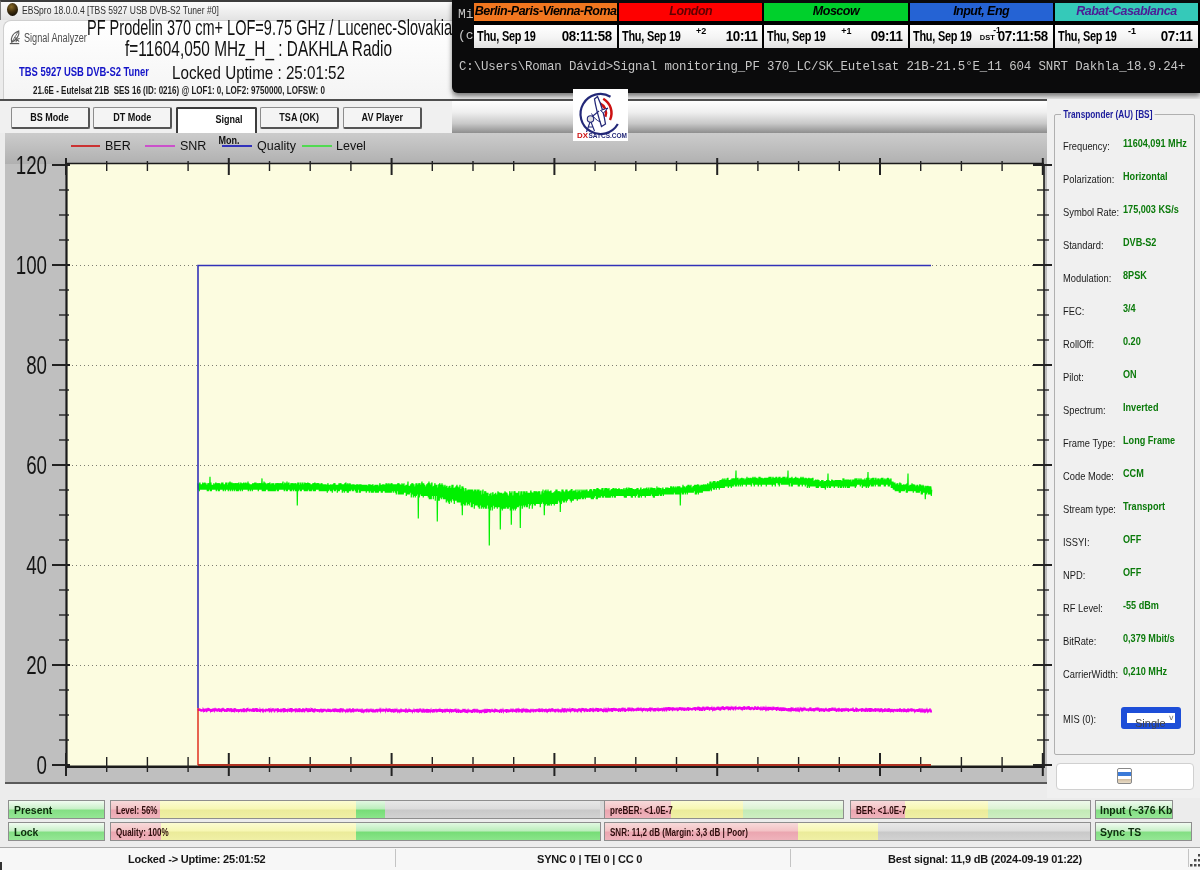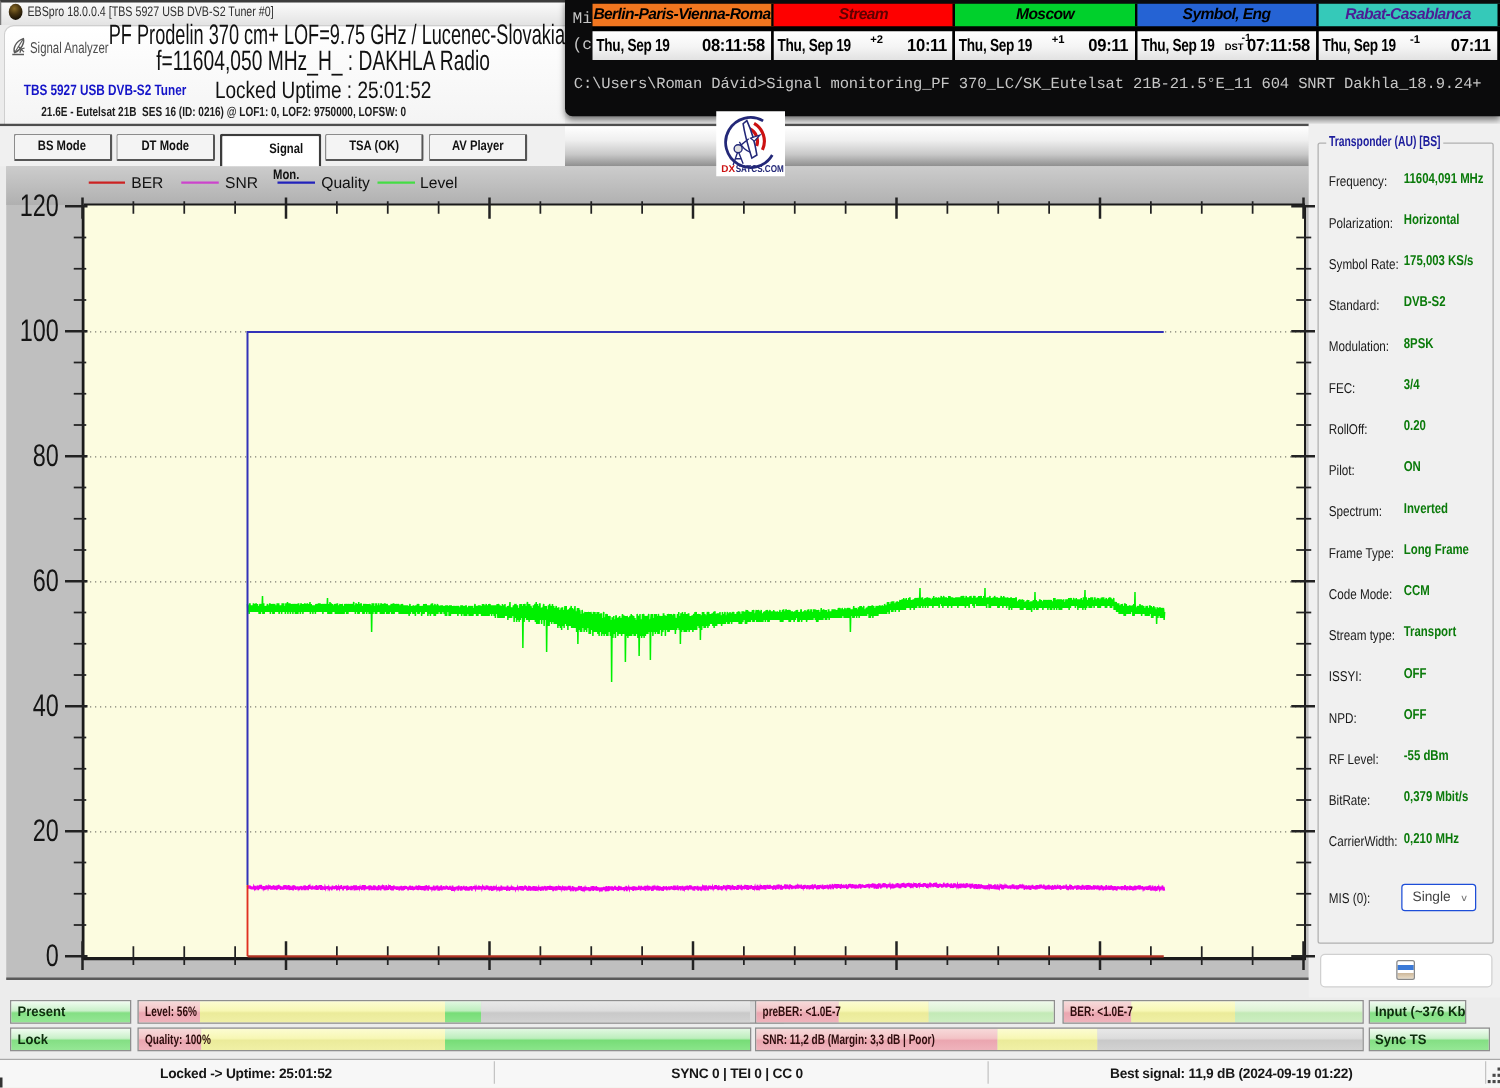--- a/index.html
+++ b/index.html
@@ -71,21 +71,21 @@
 #rightbg { left:1047px; top:99px; width:153px; height:699px; background:#f0f0f0; }
 #gbox { left:1054px; top:114px; width:141px; height:641px; border:1px solid #b0b0b0; border-radius:2px; }
 #gtitle { left:1061px; top:108px; background:#f0f0f0; padding:0 3px; font-size:11.5px; font-weight:bold;
   color:#1c1c9c; z-index:3; white-space:nowrap; transform:scaleX(0.72); transform-origin:0 0; }
 .prow { position:absolute; left:1063px; width:132px; height:14px; }
 .plab { display:inline-block; font-size:11.4px; color:#1a1a1a; white-space:nowrap;
   transform:scaleX(0.82); transform-origin:0 0; }
 .pval { position:absolute; left:60px; top:1px; display:inline-block; font-size:11.4px; font-weight:bold;
   color:#0a7a0a; white-space:nowrap; transform:scaleX(0.8); transform-origin:0 0; }
 #misrow { left:1063px; top:713px; font-size:11.4px; color:#1a1a1a; transform:scaleX(0.82); transform-origin:0 0; }
-#dropdown { left:1121px; top:707px; width:60px; height:22px; background:#fff; border:1px solid #1d4ed8;
+#dropdown { left:1121px; top:707px; width:60px; height:22px; background:#fff; border:6px solid #1d4ed8;
   border-radius:3px; font-size:11px; color:#444; line-height:20px; padding-left:8px; }
 #ddchev { left:1168px; top:707px; font-size:9px; color:#777; line-height:22px; transform:scaleY(0.8); }
 #btnbox { left:1056px; top:763px; width:138px; height:27px; background:#fff; border:1px solid #d0d0d0;
   border-radius:4px; }
 #btnicon { left:1117px; top:768px; width:15px; height:16px; border:1px solid #888; border-radius:2px;
   background:linear-gradient(180deg,#ffffff 0%,#ffffff 22%,#3b7ad8 22%,#3b7ad8 50%,#ffffff 50%,#ffffff 68%,#cdb89a 68%,#e8dcc8 100%); }
 
 .bar { position:absolute; height:19px; border:1px solid #8e8e8e; background:#d9d9d9; overflow:hidden; }
 .seg { position:absolute; top:0; height:100%; }
 .sp { background:linear-gradient(180deg,#f7dada 0%,#f3c3c6 45%,#eba6b0 55%,#efb3bc 100%); }
@@ -126,33 +126,33 @@
 <div class="abs" id="console"></div>
 <div class="abs cons" id="cl1">Mi</div>
 <div class="abs cons" id="cl2">(c</div>
 <div class="abs cons" id="cl3">C:\Users\Roman Dávid&gt;Signal monitoring_PF 370_LC/SK_Eutelsat 21B-21.5°E_11 604 SNRT Dakhla_18.9.24+</div>
 <div class="abs" id="clock">
 <div class="ch" style="left:0.0px;width:145.2px;background:#f1761f;color:#000;">Berlin-Paris-Vienna-Roma</div>
 <div class="ct" style="left:0.0px;width:145.2px;">
       <span class="cd">Thu, Sep 19</span>
       <span class="ctm">08:11:58</span>
     </div>
-<div class="ch" style="left:145.2px;width:145.2px;background:#fe0000;color:#600000;">Stream</div>
+<div class="ch" style="left:145.2px;width:145.2px;background:#fe0000;color:#600000;">London</div>
 <div class="ct" style="left:145.2px;width:145.2px;">
       <span class="cd">Thu, Sep 19</span>
       <span class="off" style="right:56px;top:1px;">+2</span>
       <span class="ctm">10:11</span>
     </div>
 <div class="ch" style="left:290.4px;width:145.2px;background:#00d02c;color:#000;">Moscow</div>
 <div class="ct" style="left:290.4px;width:145.2px;">
       <span class="cd">Thu, Sep 19</span>
       <span class="off" style="right:56px;top:1px;">+1</span>
       <span class="ctm">09:11</span>
     </div>
-<div class="ch" style="left:435.6px;width:145.2px;background:#2563d4;color:#000;">Symbol, Eng</div>
+<div class="ch" style="left:435.6px;width:145.2px;background:#2563d4;color:#000;">Input, Eng</div>
 <div class="ct" style="left:435.6px;width:145.2px;">
       <span class="cd">Thu, Sep 19</span>
       <span class="off" style="right:52px;top:0px;font-size:8.5px;">-1</span>
       <span class="off" style="right:58px;top:8px;font-size:7.5px;margin-left:36px;">DST</span>
       <span class="ctm">07:11:58</span>
     </div>
 <div class="ch" style="left:580.8px;width:145.2px;background:#35c9b9;color:#4c1d95;">Rabat-Casablanca</div>
 <div class="ct" style="left:580.8px;width:145.2px;">
       <span class="cd">Thu, Sep 19</span>
       <span class="off" style="right:62px;top:1px;">-1</span>

